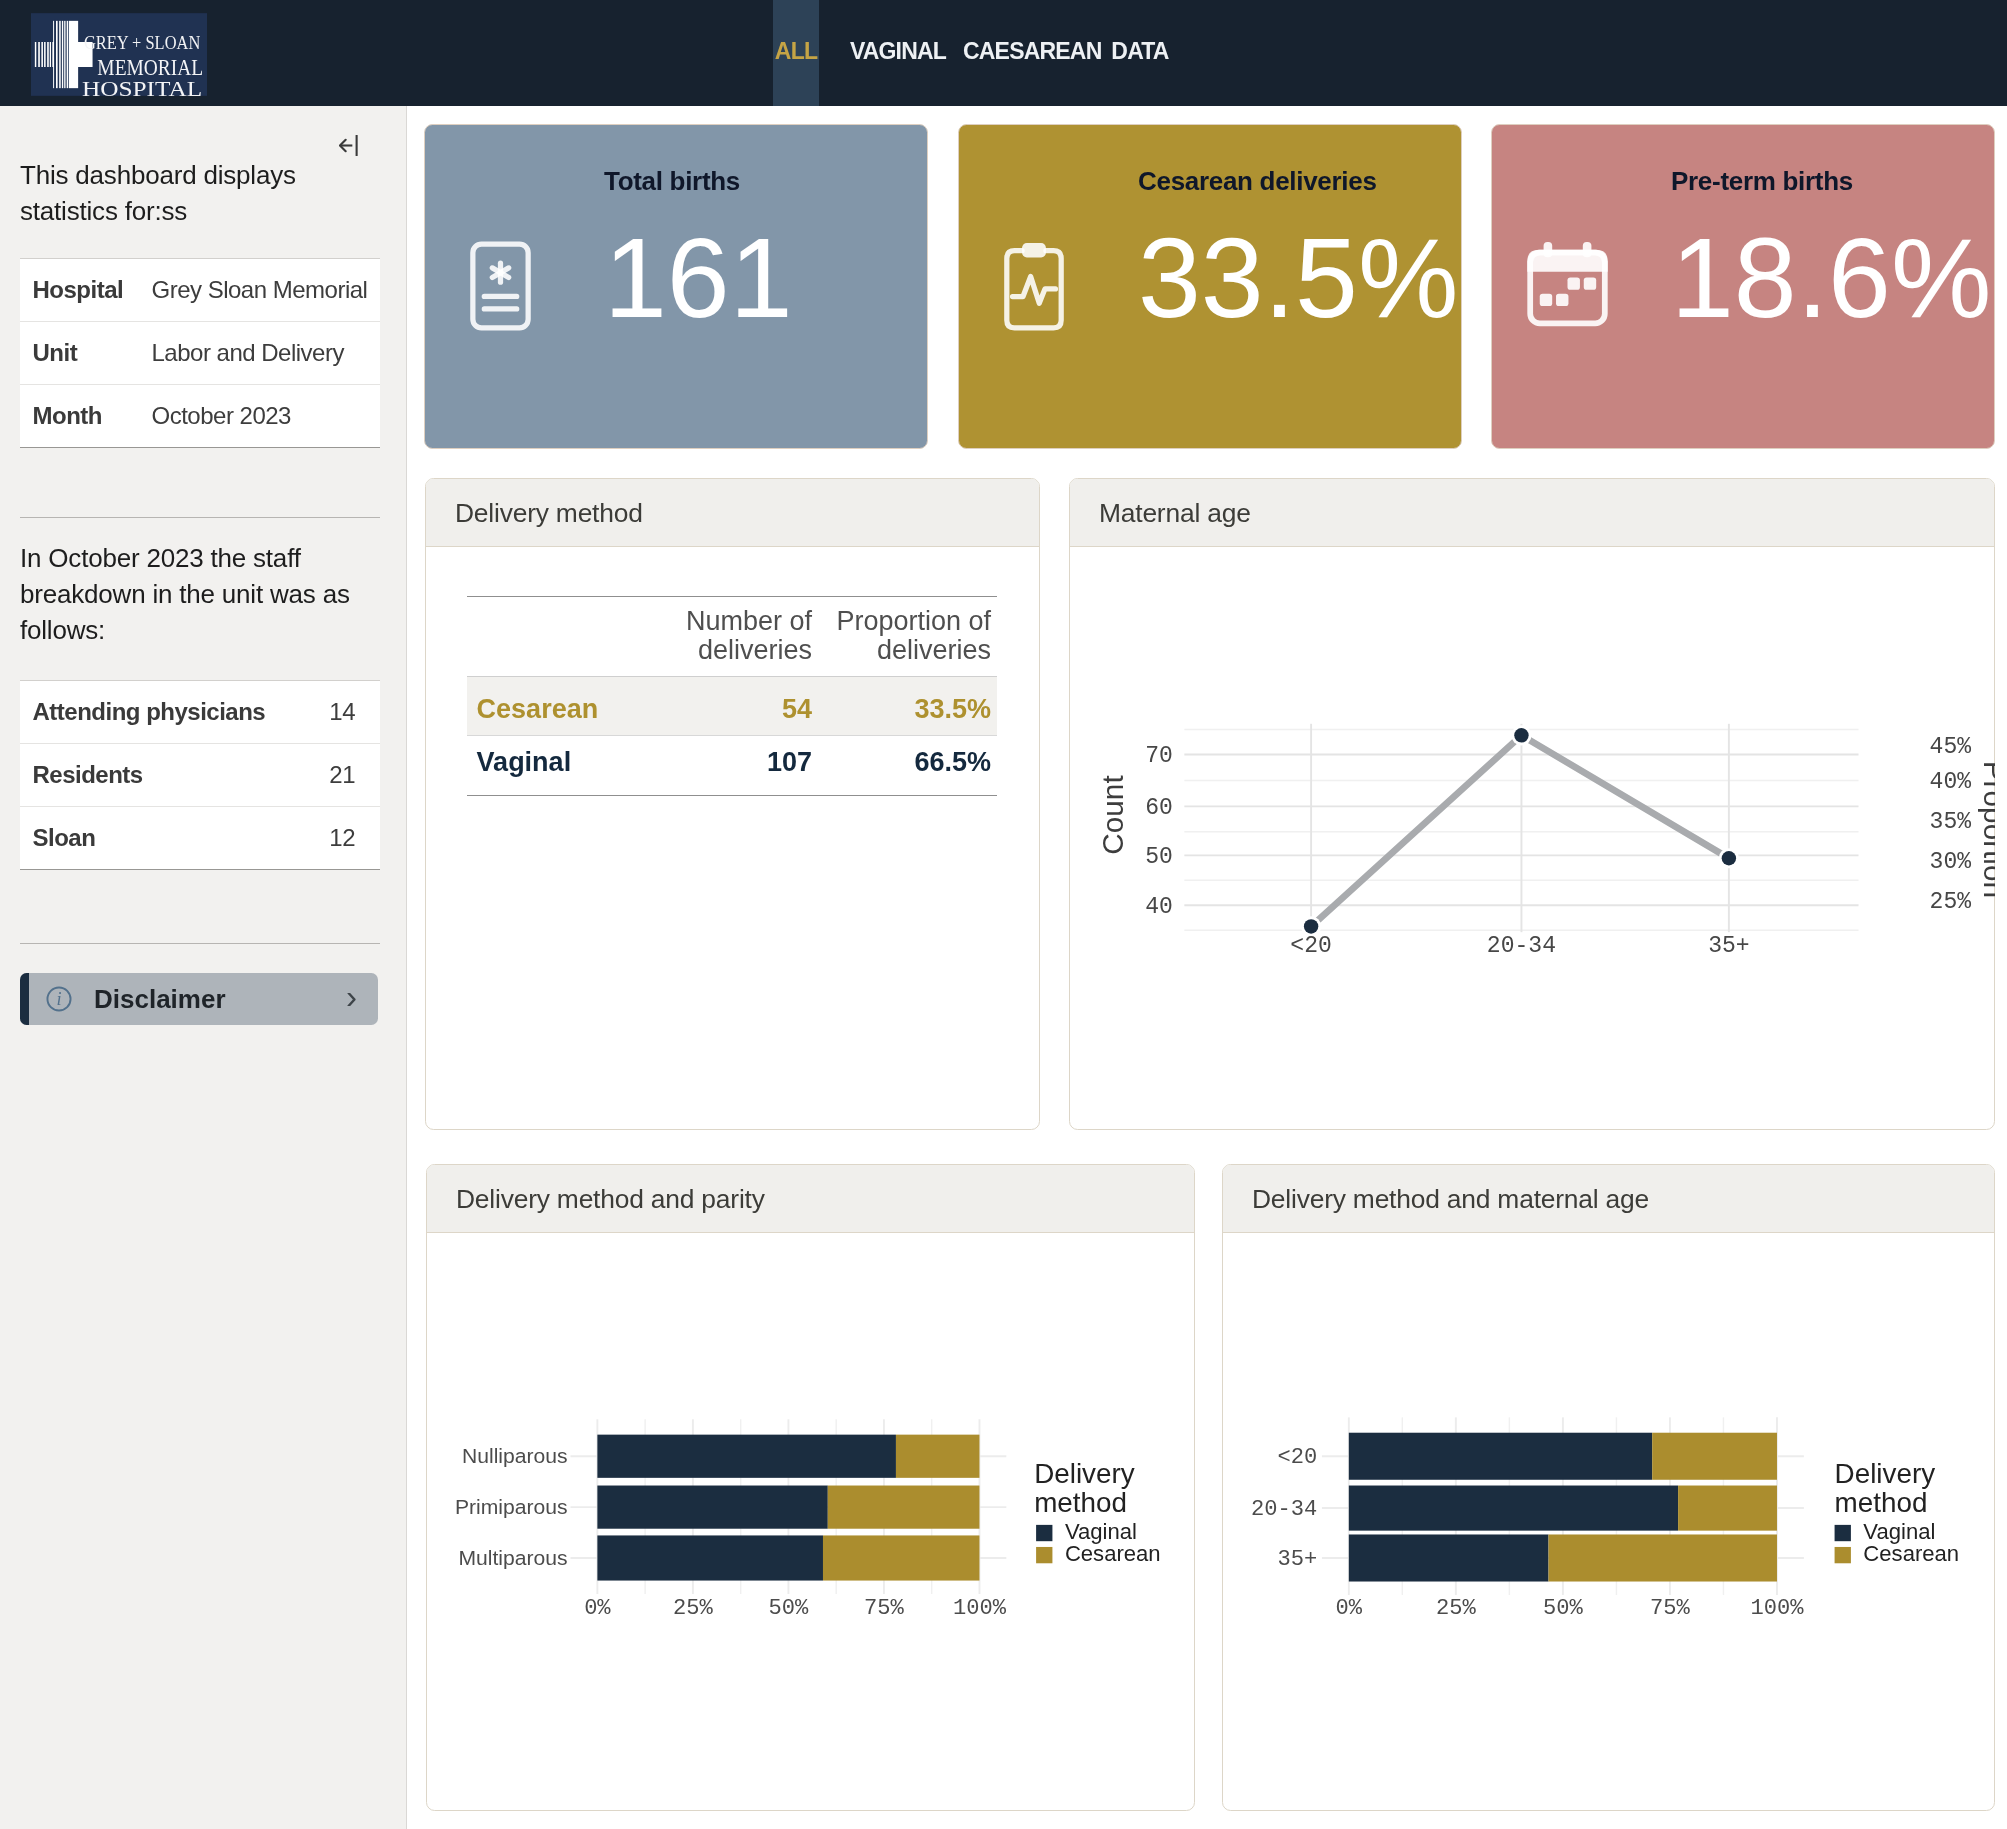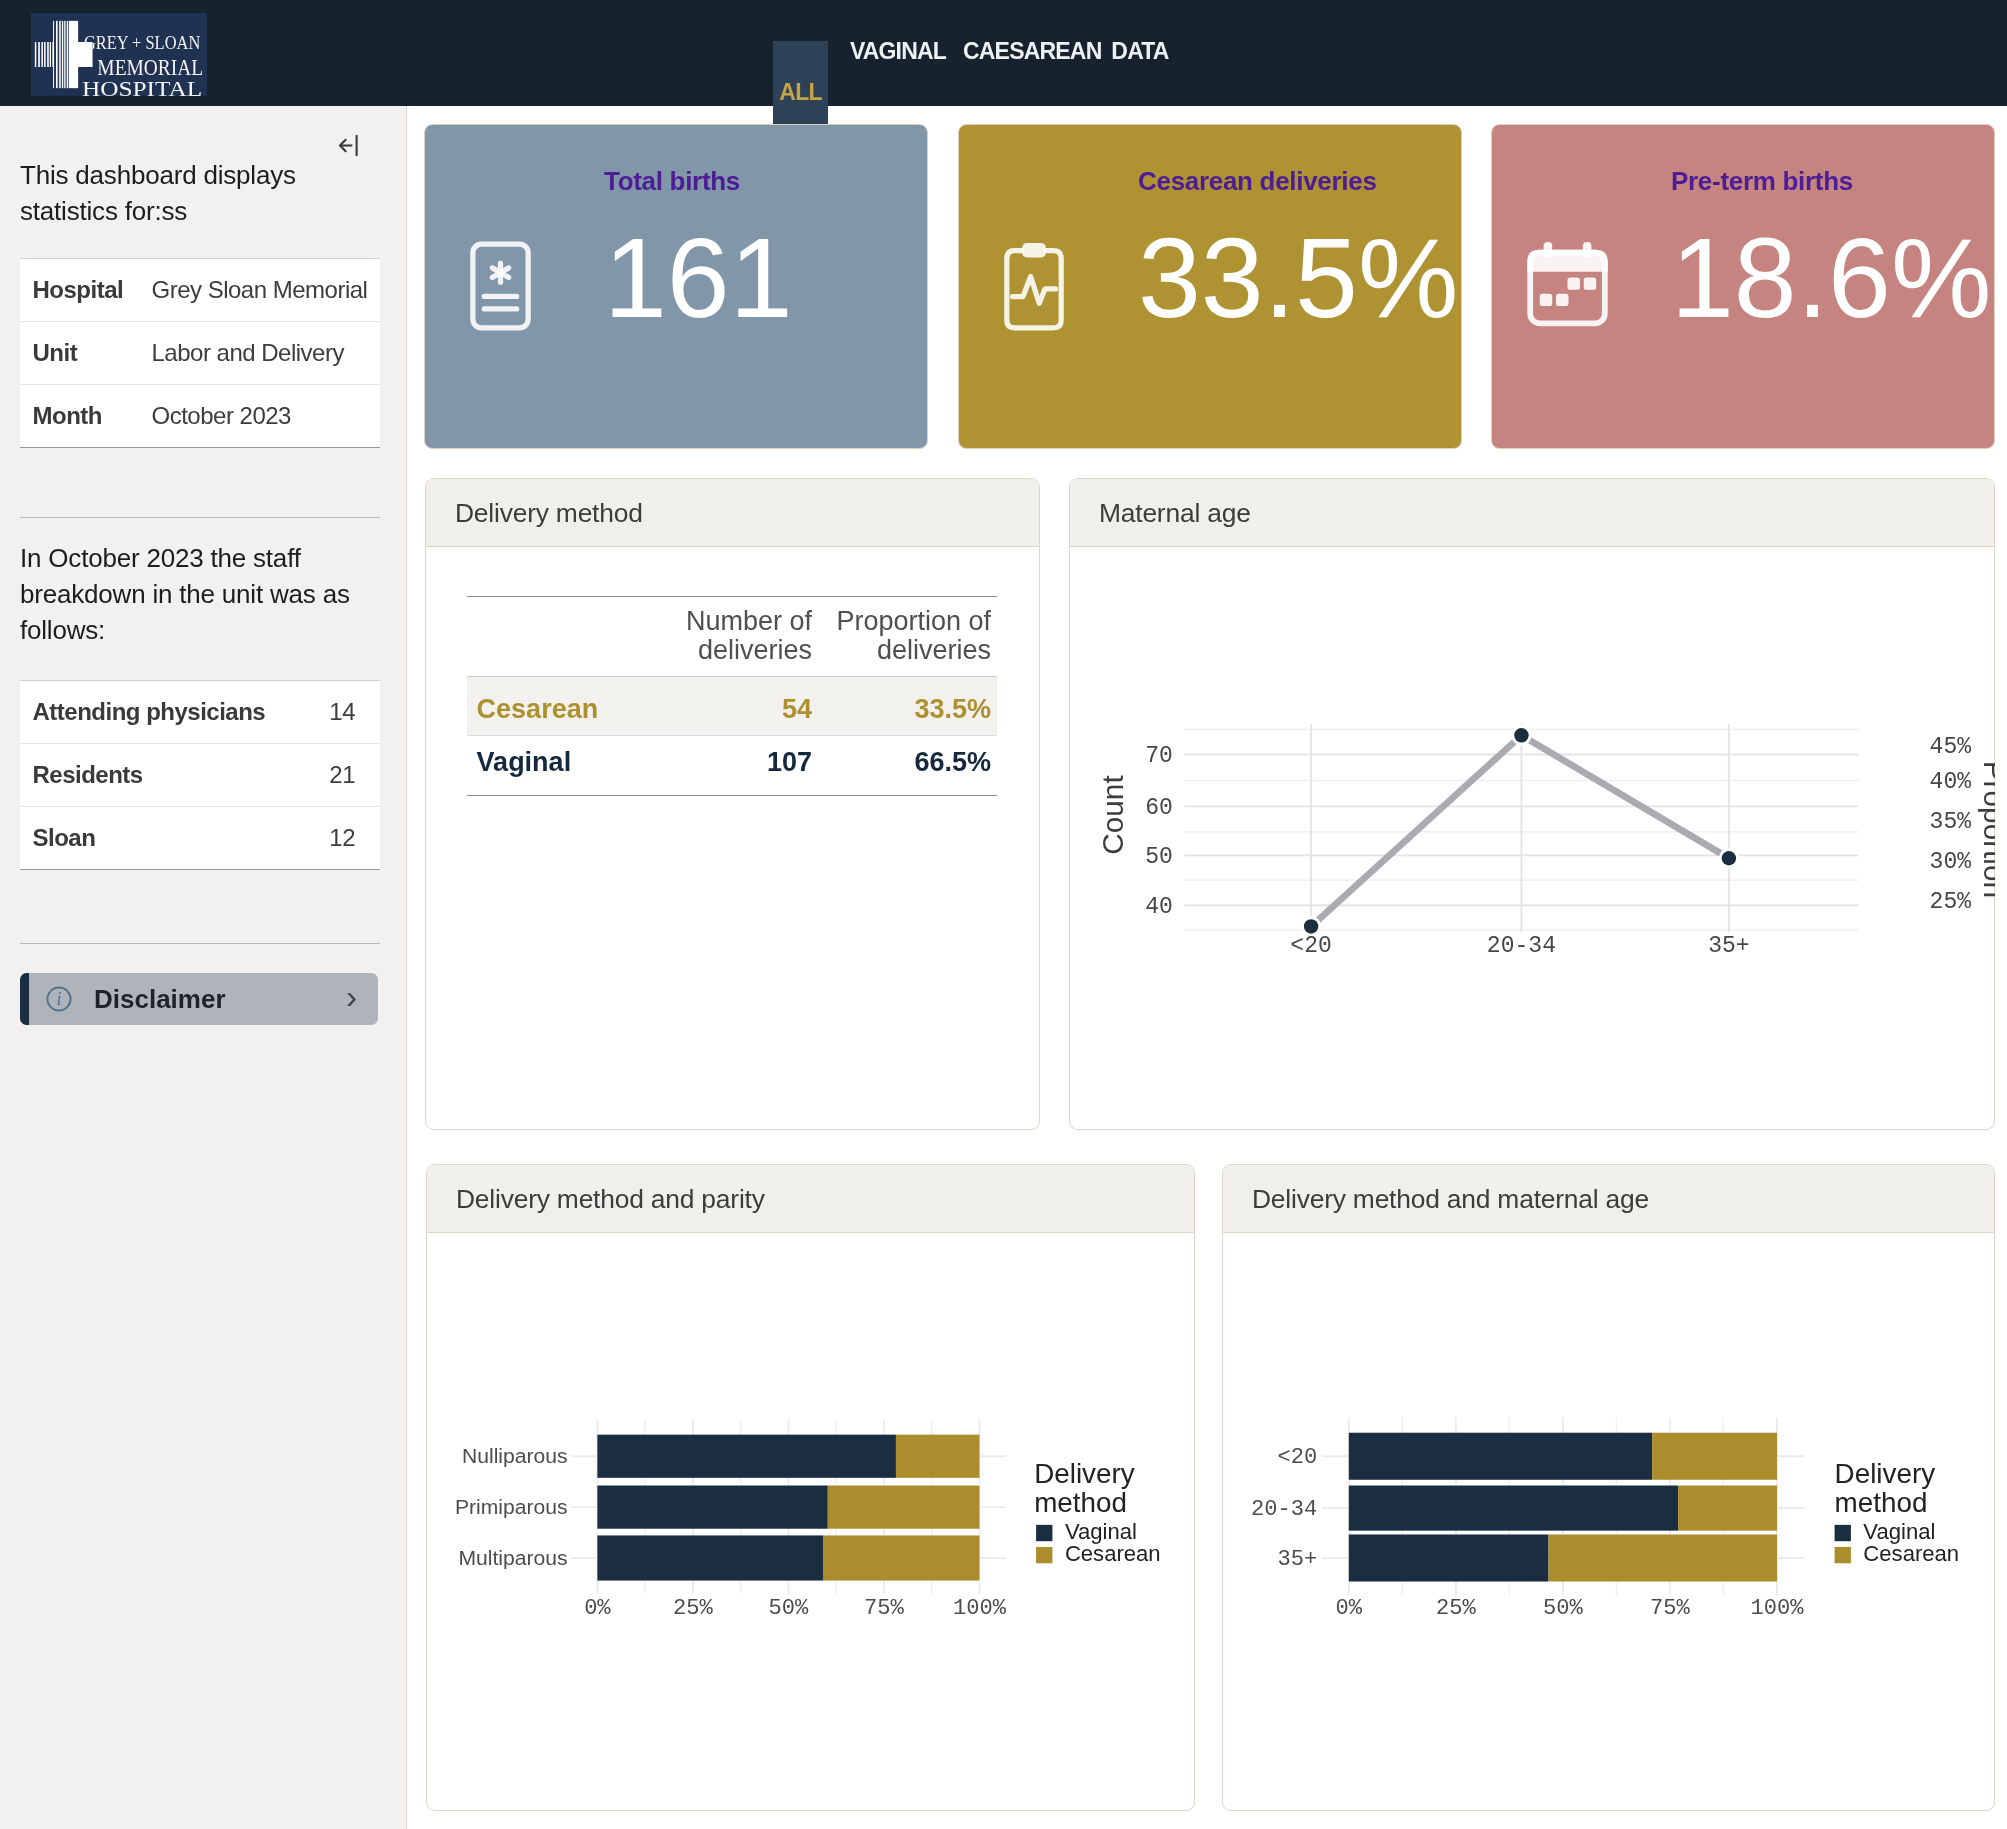--- a/index.html
+++ b/index.html
@@ -2,41 +2,41 @@
 <html><head>
 <meta charset="utf-8">
 <style>
 * { margin:0; padding:0; box-sizing:border-box; }
 html,body { width:2008px; height:1829px; background:#fff; font-family:"Liberation Sans", sans-serif; overflow:hidden; }
 .abs { position:absolute; }
 
 #navbar { position:absolute; left:0; top:0; width:2008px; height:106px; background:#17222f; }
 #navtitle { position:absolute; left:233px; top:32px; font-size:35px; letter-spacing:-0.5px; color:#f4f6f8; font-weight:500; line-height:1; }
 .navitem { position:absolute; top:0; height:106px; line-height:103px; font-size:23px; font-weight:bold; letter-spacing:-0.8px; color:#eef1f4; text-align:center; white-space:nowrap; }
-#nav-all { left:773px; width:55px; background:#2d4257; color:#c5a445;margin-top:41px; }
+#nav-all { left:773px; width:46px; background:#2d4257; color:#c5a445; }
 #nav-vag { left:843px; width:110px; }
 #nav-cae { left:963px; width:134px; }
 #nav-dat { left:1110px; width:60px; }
 
 #sidebar { position:absolute; left:0; top:106px; width:407px; height:1723px; background:#f2f1ef; border-right:1px solid #dad8d5; }
 .sbtext { position:absolute; left:20px; width:375px; font-size:26px; letter-spacing:-0.2px; line-height:36px; color:#1d1d1d; }
 .sbtable { position:absolute; left:20px; width:360px; background:#fff; border-collapse:collapse; font-size:24px; letter-spacing:-0.5px; color:#3d3d3d; }
 .sbtable td, .sbtable th { height:63px; vertical-align:middle; text-align:left; font-weight:normal; padding-left:12.5px; white-space:nowrap; }
 .sbtable th { font-weight:bold; color:#3a3a3a; }
 .sbtable tr { border-bottom:1px solid #e5e4e2; }
 .sbtable tr:first-child { border-top:1px solid #d2d0cd; }
 .sbtable tr:last-child { border-bottom:1.9px solid #989794; }
 .sbhr { position:absolute; left:20px; width:360px; height:0; border-top:1.9px solid #b7b5b2; }
 #disclaimer { position:absolute; left:20px; top:867px; width:358px; height:52px; background:#aeb4ba; border-radius:6.7px; overflow:hidden; }
 #disclaimer .bar { position:absolute; left:0; top:0; width:8.6px; height:52px; background:#1b2d40; }
 #disclaimer .dtext { position:absolute; left:74px; top:0; height:52px; line-height:52px; font-size:26px; font-weight:bold; color:#1f2429; }
 #disclaimer .chev { position:absolute; right:21px; top:0; height:52px; line-height:48px; font-size:33px; color:#3e4449; }
 
 .vbox { position:absolute; top:124px; width:504px; height:325px; border-radius:8.6px; border:1px solid #decfc0; }
-.vbox .vtitle { position:absolute; left:179px; top:43px; font-size:26px; font-weight:bold; color:#4c1d95; line-height:1; letter-spacing:-0.3px; }
+.vbox .vtitle { position:absolute; left:179px; top:43px; font-size:26px; font-weight:bold; color:#0f172a; line-height:1; letter-spacing:-0.3px; }
 .vbox .vvalue { position:absolute; left:179px; top:97px; font-size:113px; font-weight:400; color:#fff; line-height:1; }
 .vbox svg { position:absolute; }
 
 .card { position:absolute; background:#fff; border:1.9px solid #ddd6c8; border-radius:8.6px; }
 .chead { position:absolute; left:0; top:0; right:0; height:68px; background:#f0efec; border-bottom:1px solid #ddd6c8; border-radius:6.7px 6.7px 0 0; line-height:68px; padding-left:29px; font-size:26.4px; letter-spacing:-0.2px; color:#3c3c38; }
 
 #dmtbl { position:absolute; left:467px; top:478px; width:530px; }
 #dmtbl .rule { position:absolute; left:0; width:530px; }
 #dmtbl .t { position:absolute; line-height:1; font-size:27px; }
 </style>

